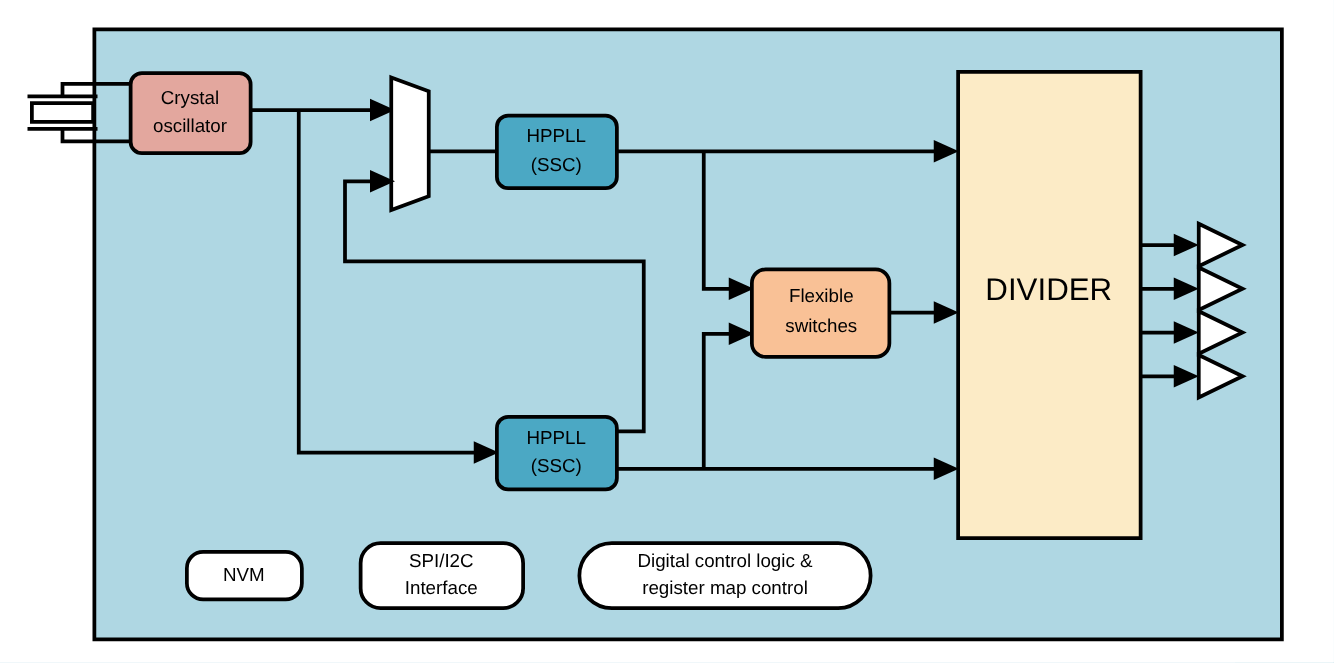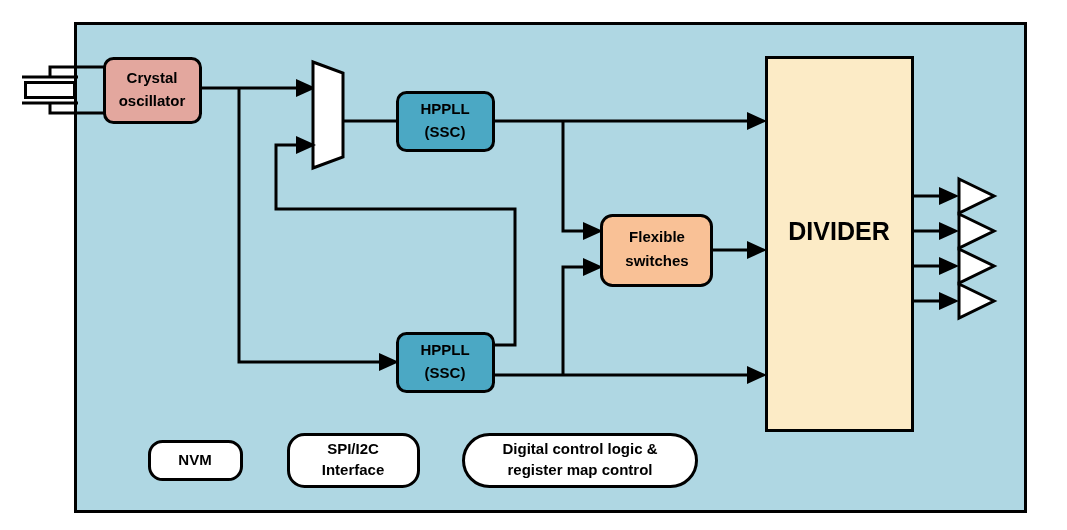--- a/index.html
+++ b/index.html
@@ -11,21 +11,20 @@
     width: 1067px;
     height: 530px;
     overflow: hidden;
     font-family: "Liberation Sans", sans-serif;
   }
   #diagram-root {
     position: relative;
     width: 988px;
     height: 530px;
     background: #ffffff;
-    font-weight: bold;
   }
   svg#block-diagram {
     display: block;
     width: 1067px;
     height: 530px;
   }
   .blk-label {
     font-family: "Liberation Sans", sans-serif;
     font-size: 15px;
     fill: #000000;

